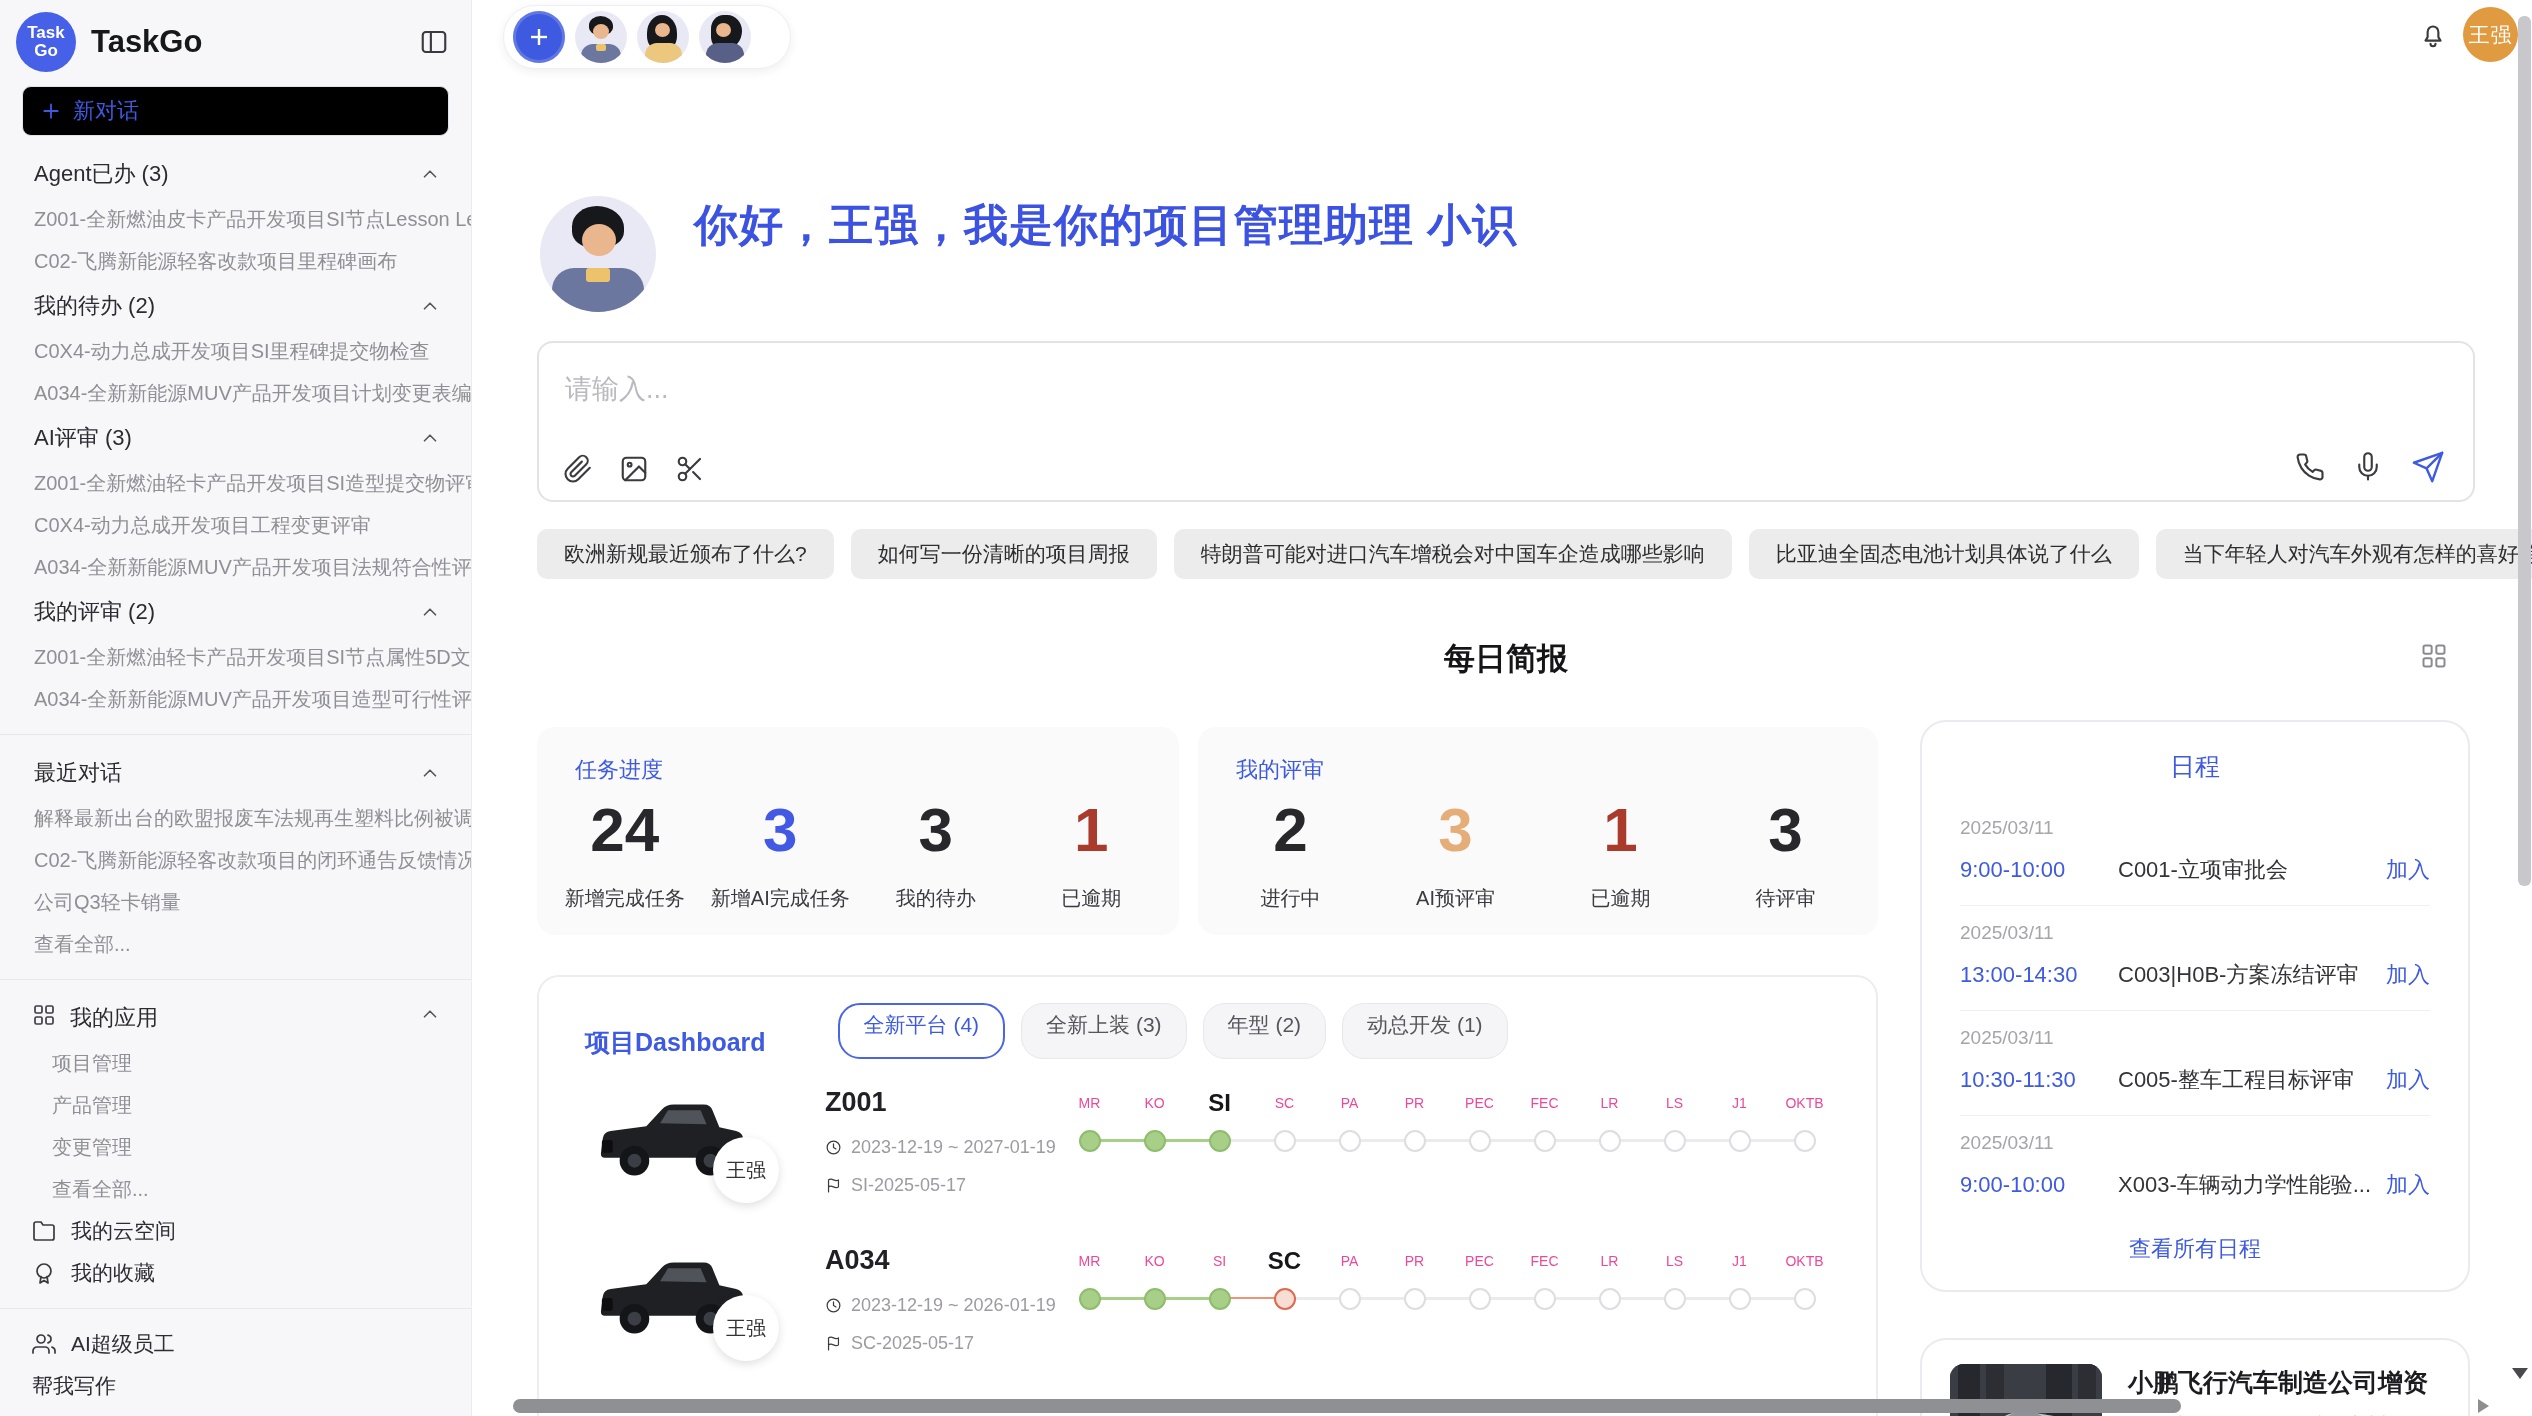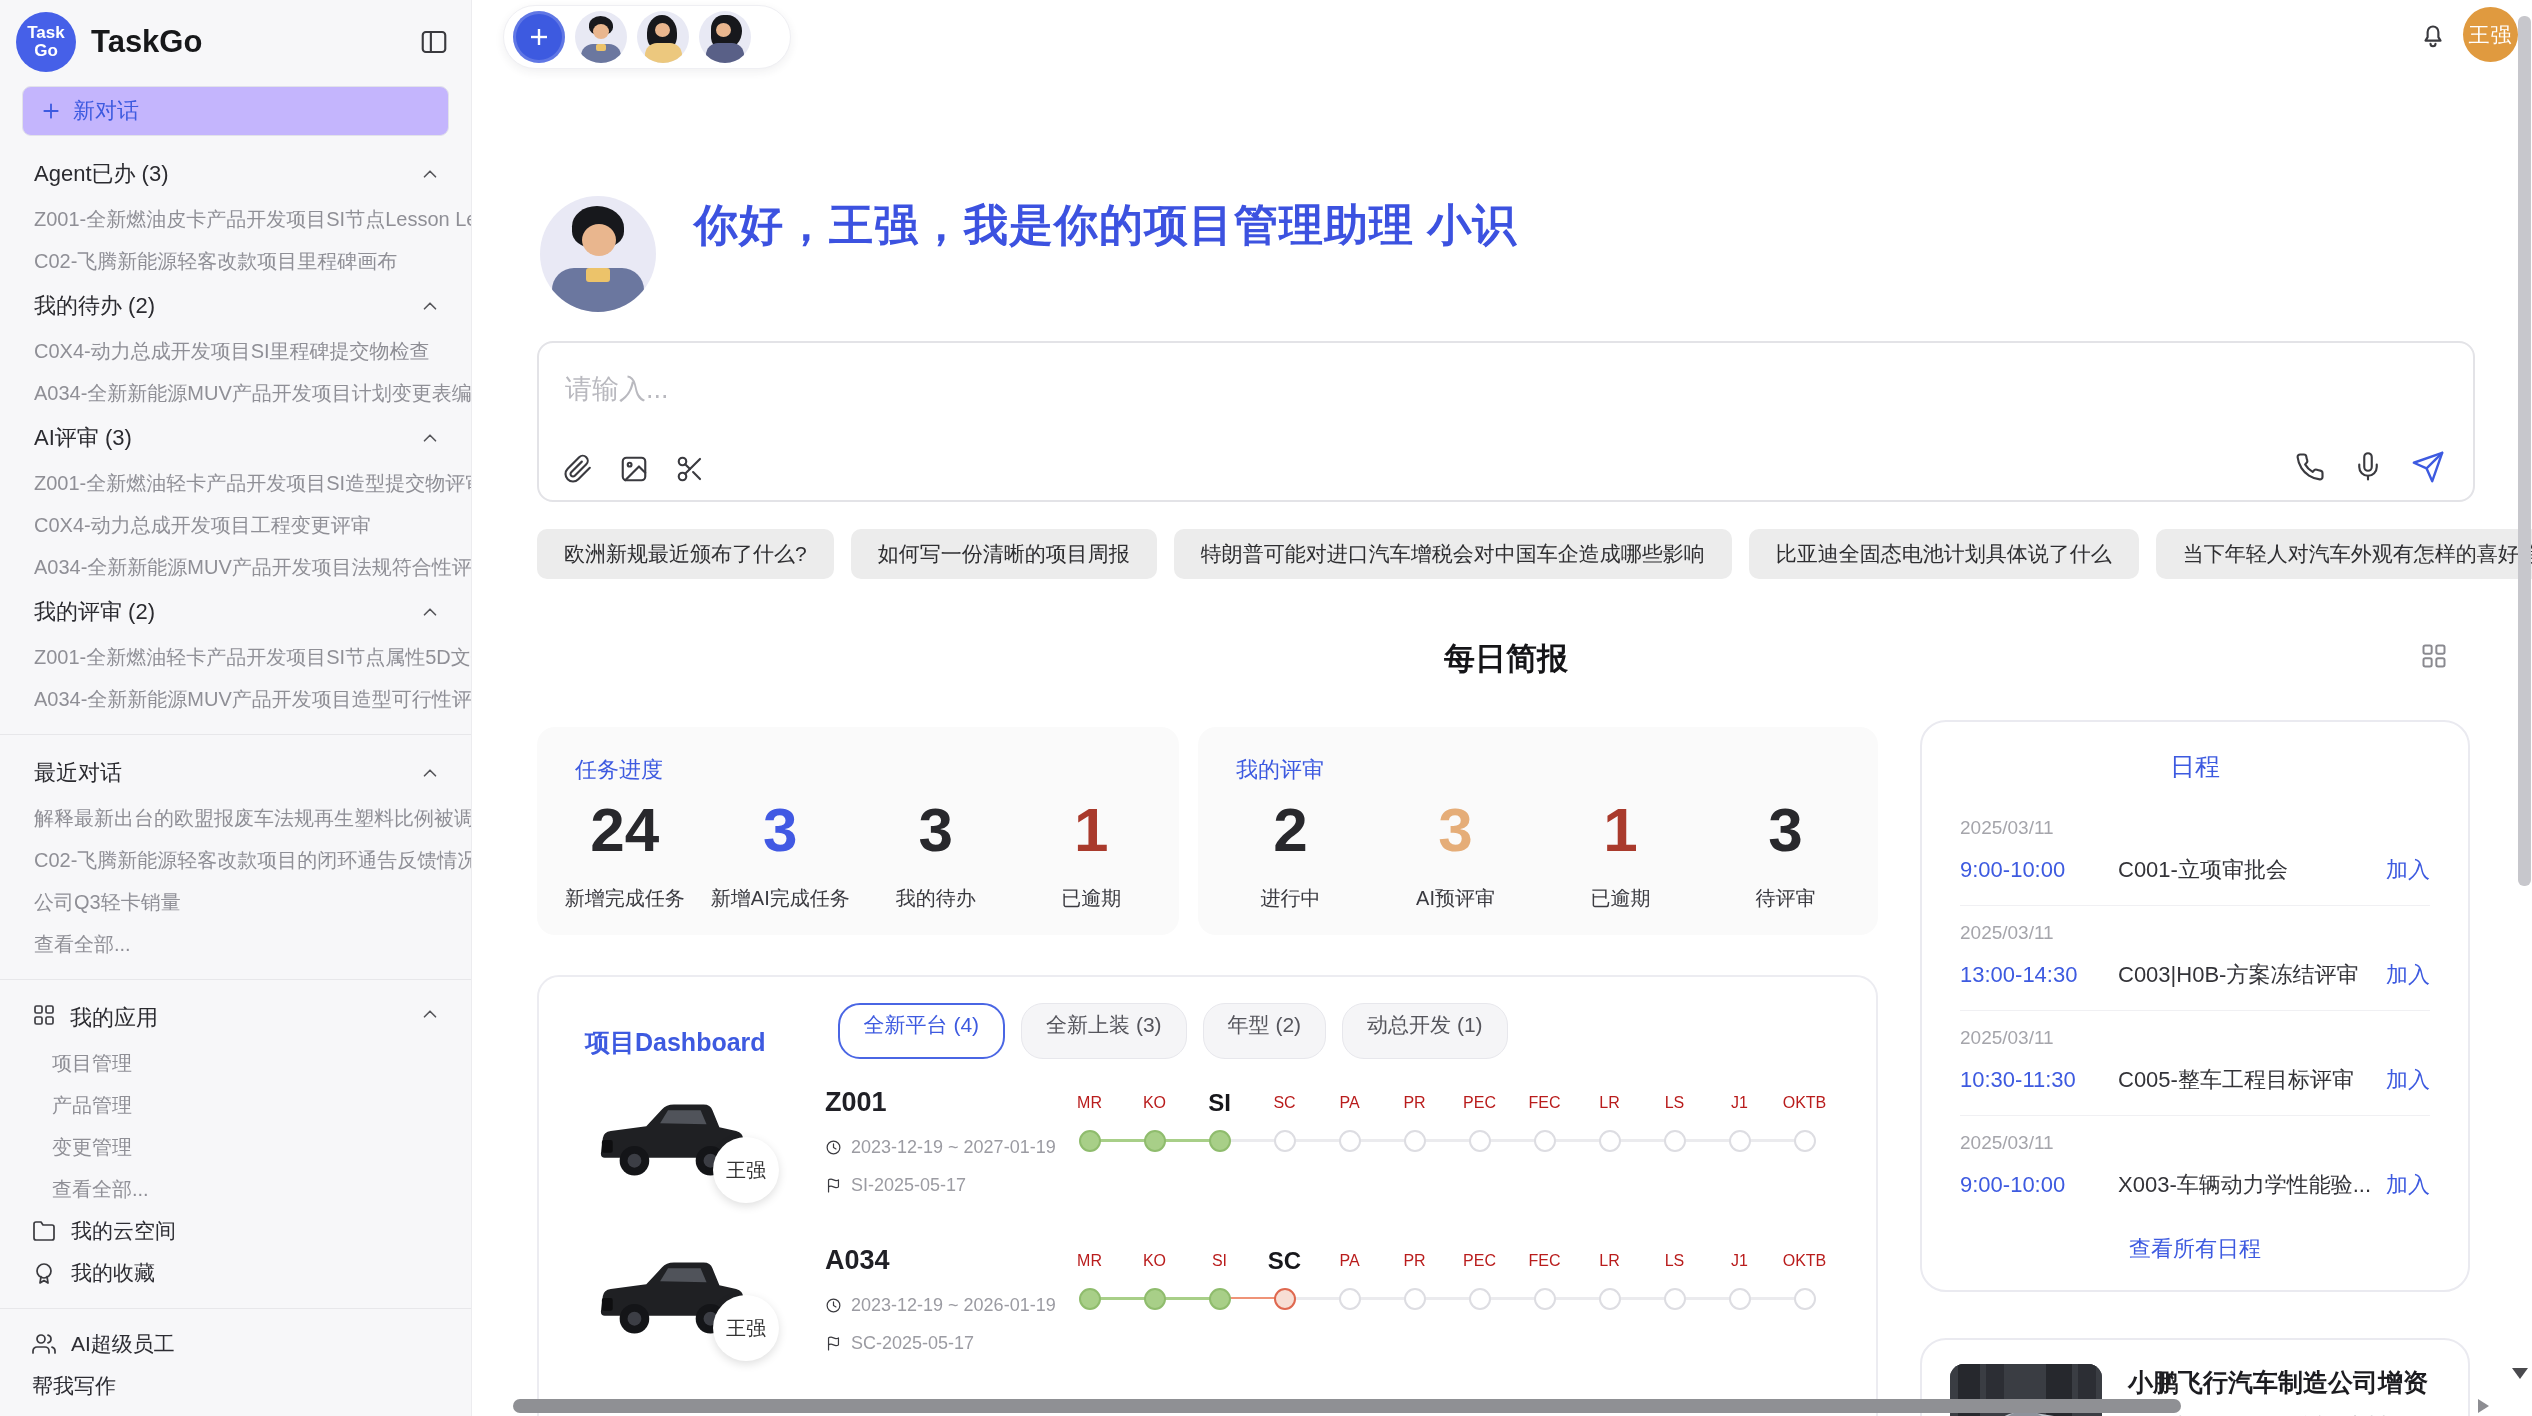--- a/index.html
+++ b/index.html
@@ -13,21 +13,21 @@
 
   
   .sidebar{position:absolute;left:0;top:0;width:472px;height:1416px;background:#f7f7f9;
     border-right:1px solid #ececef;box-sizing:border-box;overflow:hidden}
   .side-head{display:flex;align-items:center;padding:10px 22px 0 16px;height:64px}
   .logo-badge{width:60px;height:60px;border-radius:50%;background:#4660e8;color:#fff;
     display:flex;flex-direction:column;align-items:center;justify-content:center;
     font-size:17px;font-weight:700;line-height:1.05}
   .app-title{font-size:31px;font-weight:700;color:#17181a;margin-left:15px;flex:1}
   .panel-btn{width:30px;height:30px;color:#4a4a4f;cursor:pointer}
-  .new-chat{margin:12px 22px 14px;height:48px;background:#c4b5fd;border:1px solid #e2e2ea;
+  .new-chat{margin:12px 22px 14px;height:48px;background:#000000;border:1px solid #e2e2ea;
     border-radius:9px;display:flex;align-items:center;gap:12px;padding:0 18px;
     color:#3d5ae0;font-size:22px;cursor:pointer}
   .sec-header{display:flex;align-items:center;justify-content:space-between;
     padding:9px 30px 9px 34px;font-size:22px;color:#2b2b30;cursor:pointer}
   .chev{width:22px;height:22px;color:#55555a}
   .side-item{height:42px;line-height:42px;padding:0 8px 0 34px;font-size:20px;color:#8f8f96;
     white-space:nowrap;overflow:hidden;cursor:pointer}
   .divider{height:1px;background:#e7e7ea;margin:14px 0}
   .row-icon{width:24px;height:24px;color:#3e3e44;flex:none}
   .apps-header{display:flex;gap:14px;padding:9px 30px 9px 32px;
@@ -122,21 +122,21 @@
   .owner-badge{position:absolute;left:124px;top:52px;width:66px;height:66px;border-radius:50%;
     background:#fff;box-shadow:0 3px 10px rgba(0,0,0,.13);display:flex;align-items:center;
     justify-content:center;font-size:20px;color:#333;z-index:3}
   .proj-code{position:absolute;left:236px;top:2px;font-size:27px;font-weight:700;color:#202026}
   .meta{position:absolute;left:236px;display:flex;align-items:center;gap:9px;
     font-size:18px;color:#9b9ba2;white-space:nowrap}
   .meta-1{top:52px}.meta-2{top:90px}
   .meta svg{width:17px;height:17px;color:#b0b0b6}
   .timeline{position:absolute;left:468px;top:0;display:flex}
   .ms-col{width:65px;position:relative;text-align:center}
-  .ms-label{height:36px;line-height:36px;font-size:16px;color:#b91c1c;white-space:nowrap;cursor:pointer}
+  .ms-label{height:36px;line-height:36px;font-size:14px;color:#ec4899;white-space:nowrap;cursor:pointer}
   .ms-label.current{color:#17171b;font-weight:700;font-size:24px}
   .ms-dot{width:22px;height:22px;margin:9px auto 0;border-radius:50%;background:#fff;
     border:2px solid #dddde2;box-sizing:border-box;position:relative;z-index:2}
   .ms-dot.done{background:#a8cf88;border-color:#8fbc6d}
   .ms-dot.overdue{background:#f7ded4;border-color:#df684f}
   .ms-seg{position:absolute;left:33px;top:54px;width:65px;height:3px;background:#ebebee;z-index:1}
   .ms-seg.done{background:#a8cf88}
   .ms-seg.overdue{background:#ef9377;height:2px}
   .row-1{top:108px}.row-2{top:266px}.row-3{top:424px}
 

